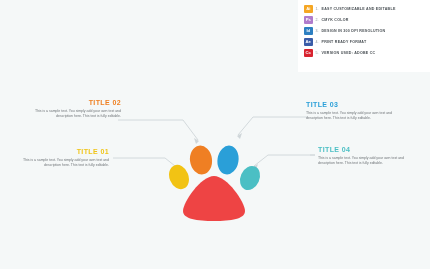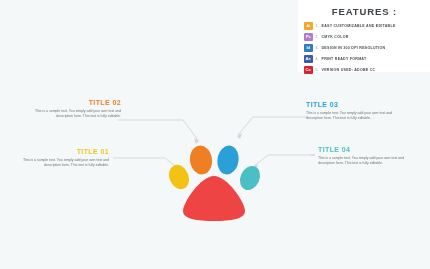--- a/index.html
+++ b/index.html
@@ -103,21 +103,20 @@
 
   <svg class="paw" viewBox="0 0 96 86">
     <ellipse cx="11" cy="39" rx="9.5" ry="12.5" transform="rotate(-22 11 39)" fill="#f2c314"></ellipse>
     <ellipse cx="33" cy="22" rx="11" ry="14.5" transform="rotate(-8 33 22)" fill="#ef7f23"></ellipse>
     <ellipse cx="60" cy="22" rx="10.5" ry="14.5" transform="rotate(9 60 22)" fill="#2a9fd8"></ellipse>
     <ellipse cx="82" cy="40" rx="9.5" ry="12.5" transform="rotate(24 82 40)" fill="#4bbfc4"></ellipse>
     <path d="M46,38 C59,38 77,64 77,73 C77,81 63,83 46,83 C29,83 15,81 15,73 C15,64 33,38 46,38 Z" fill="#ee4444"></path>
   </svg>
 
   <div class="features">
-    <div class="features-title">FEATURES :</div>
     <ul class="feat-list">
       <li class="feat-row">
         <span class="feat-icon" style="background:#f5a623">Ai</span>
         <span class="feat-num">1.</span>
         <span class="feat-text">EASY CUSTOMIZABLE AND EDITABLE</span>
       </li>
       <li class="feat-row">
         <span class="feat-icon" style="background:#b07ccc">Ps</span>
         <span class="feat-num">2.</span>
         <span class="feat-text">CMYK COLOR</span>

